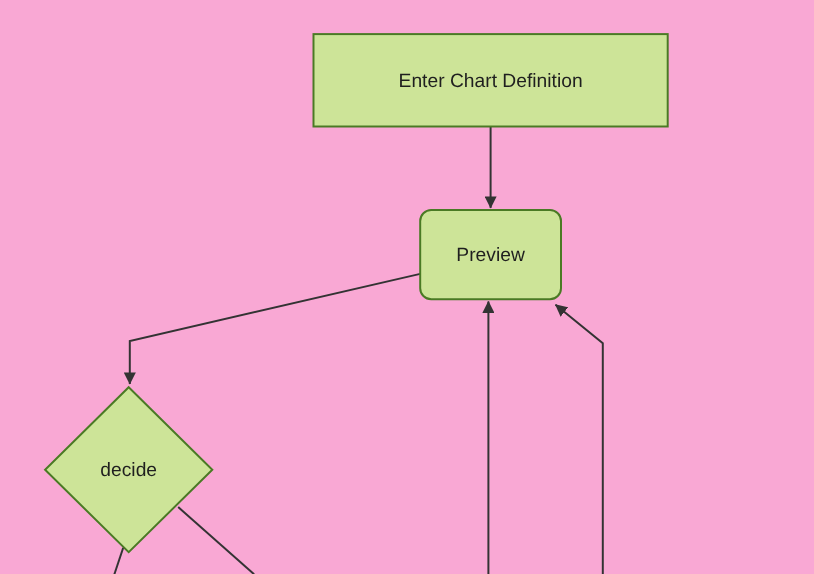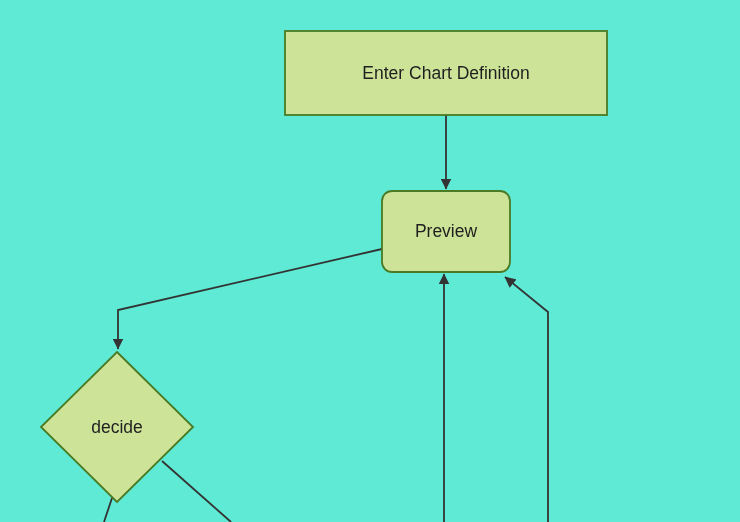--- a/index.html
+++ b/index.html
@@ -4,21 +4,21 @@
 <style>
   html, body {
     margin: 0;
     padding: 0;
     background: #ffffff;
   }
   .canvas {
     position: relative;
     width: 740px;
     height: 522px;
-    background: #5eead4;
+    background: #f9a8d4;
     overflow: hidden;
     font-family: "Liberation Sans", sans-serif;
   }
   svg { display: block; }
   .node-shape {
     fill: #cde498;
     stroke: #4a7a24;
     stroke-width: 1.8;
   }
   .edge {

